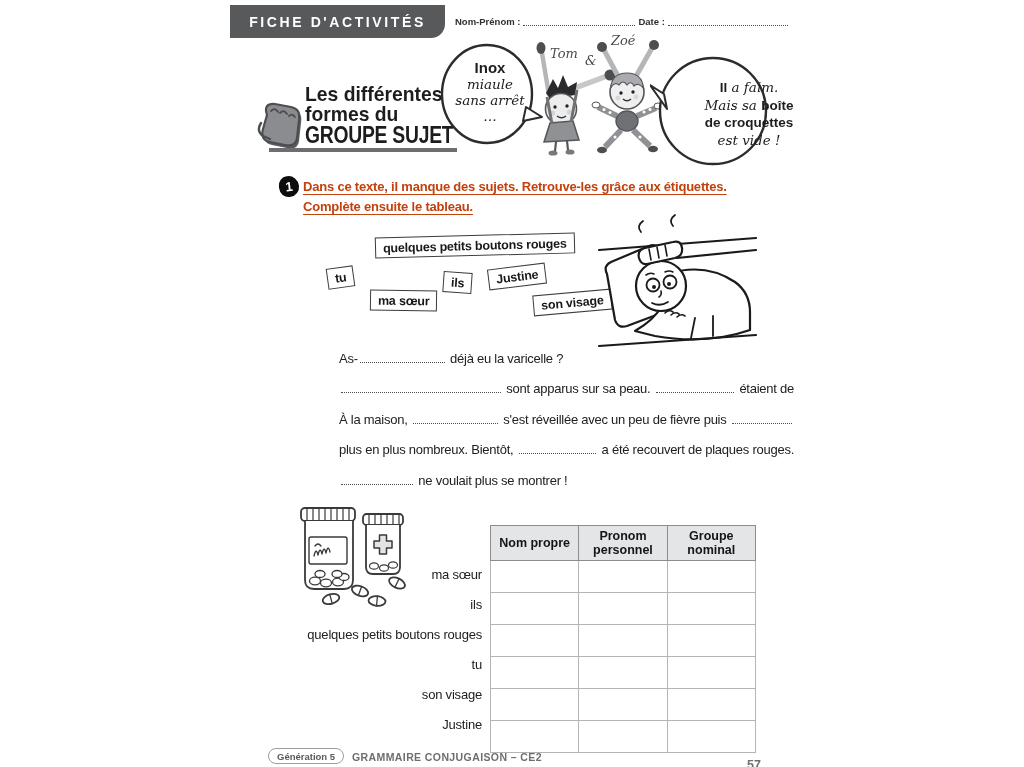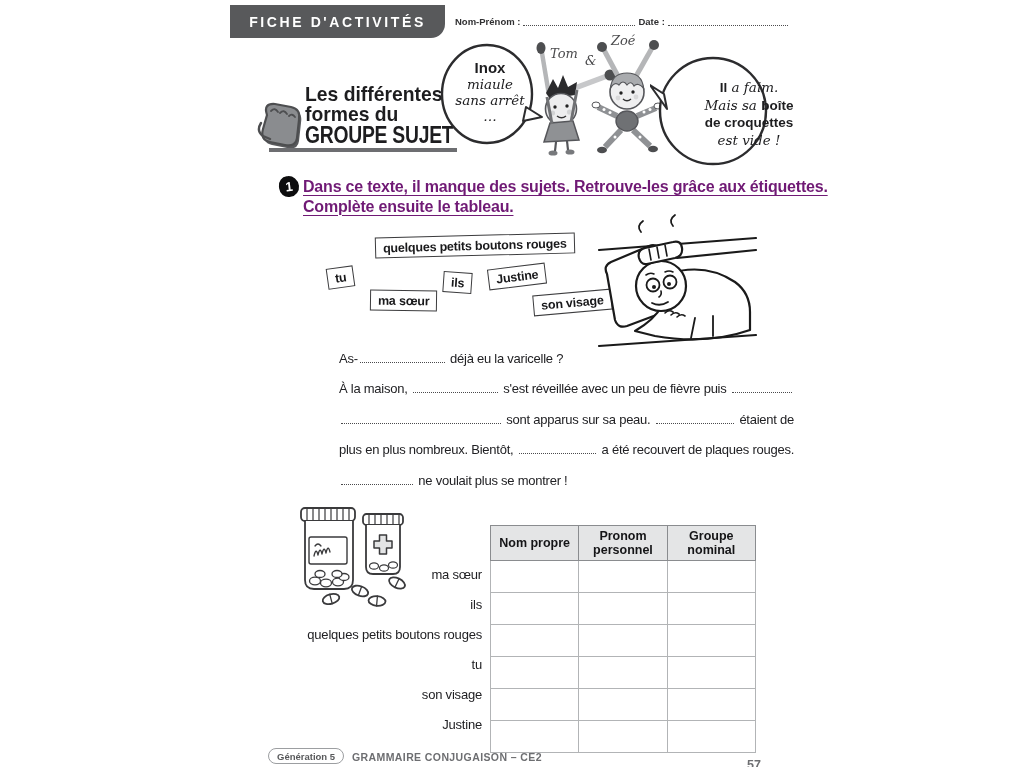--- a/index.html
+++ b/index.html
@@ -35,22 +35,22 @@
   .bleft{left:446px;top:60px;width:88px;line-height:16px;}
   .bleft .bb{font-size:15px;}
   .bright{left:663px;top:79px;width:98px;line-height:16.5px;padding-left:37px;}
   .charname{position:absolute;font-family:"DejaVu Serif",serif;font-style:italic;
             font-size:13px;color:#4b4b4d;}
 
   
   .exnum{position:absolute;left:279px;top:176px;width:20px;height:21px;background:#0d0d0e;
          border-radius:46% 54% 50% 48%;transform:rotate(-7deg);display:flex;align-items:center;
          justify-content:center;color:#fff;font-weight:700;font-size:13px;}
-  .instr{position:absolute;left:303px;top:177px;font-weight:700;font-size:16px;
-         letter-spacing:-.2px;line-height:19.5px;color:#701a75;}
+  .instr{position:absolute;left:303px;top:177px;font-weight:700;font-size:13px;
+         letter-spacing:-.2px;line-height:19.5px;color:#c2410c;}
   .instr .u{text-decoration:underline;text-decoration-thickness:1.4px;text-underline-offset:3px;white-space:nowrap;display:inline-block;}
 
   
   .tag{position:absolute;border:1.5px solid #3c3c3e;background:#fff;padding:2.5px 7px;
        font-weight:700;font-size:12.5px;letter-spacing:-.2px;white-space:nowrap;color:#19191b;}
   .tag1{left:375px;top:235px;transform:rotate(-1.5deg);}
   .tag2{left:327px;top:267px;transform:rotate(-8deg);}
   .tag3{left:370px;top:290px;transform:rotate(.8deg);}
   .tag4{left:443px;top:272px;transform:rotate(4deg);}
   .tag5{left:488px;top:266px;transform:rotate(-7deg);}
@@ -231,30 +231,30 @@
     </g>
   </svg>
 
   <div class="cloze">
       <div class="cline">
         <span class="ct">As-</span>
         <span class="blank" style="width: 85px;"></span>
         <span class="ct"> déjà eu la varicelle ?</span>
       </div>
       <div class="cline">
+        <span class="blank" style="width: 160px;"></span>
+        <span class="ct"> sont apparus sur sa peau. </span>
+        <span class="blank bf"></span>
+        <span class="ct"> étaient de</span>
+      </div>
+      <div class="cline">
         <span class="ct">À la maison, </span>
         <span class="blank" style="width: 85px;"></span>
         <span class="ct"> s'est réveillée avec un peu de fièvre puis </span>
         <span class="blank bf"></span>
-      </div>
-      <div class="cline">
-        <span class="blank" style="width: 160px;"></span>
-        <span class="ct"> sont apparus sur sa peau. </span>
-        <span class="blank bf"></span>
-        <span class="ct"> étaient de</span>
       </div>
       <div class="cline">
         <span class="ct">plus en plus nombreux. Bientôt, </span>
         <span class="blank bf"></span>
         <span class="ct"> a été recouvert de plaques rouges.</span>
       </div>
       <div class="cline">
         <span class="blank" style="width: 72px;"></span>
         <span class="ct"> ne voulait plus se montrer !</span>
       </div>

